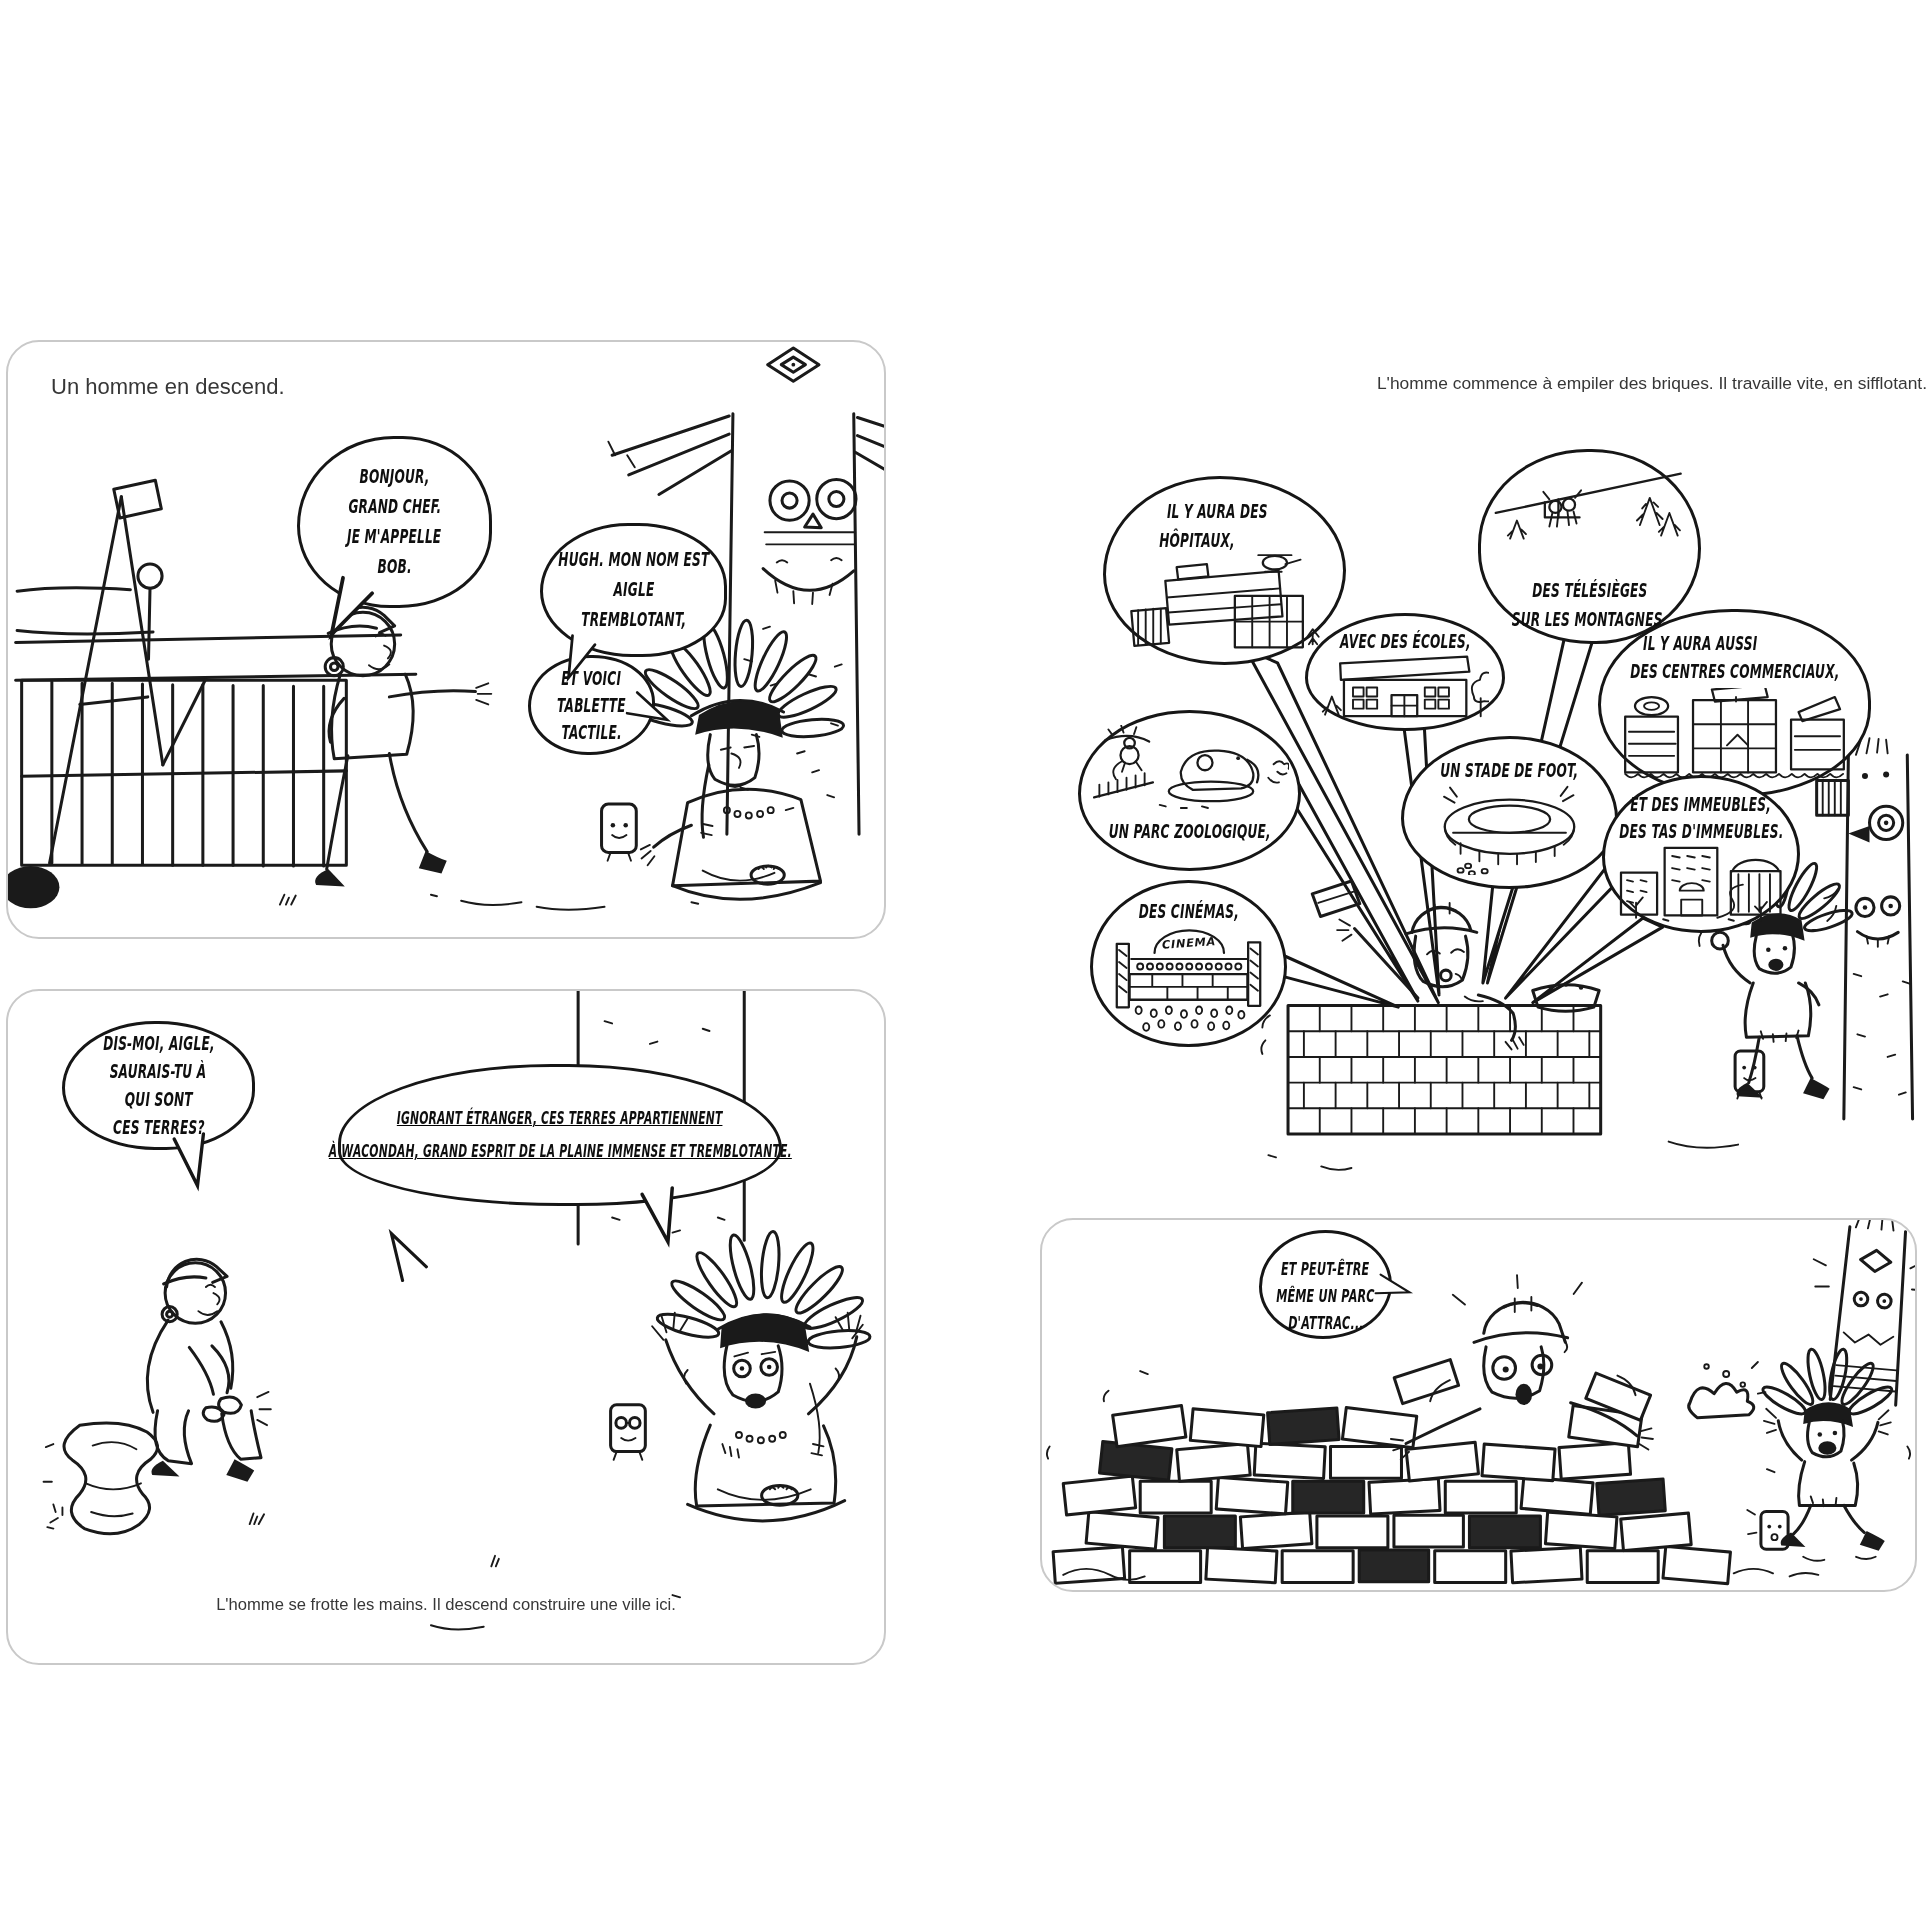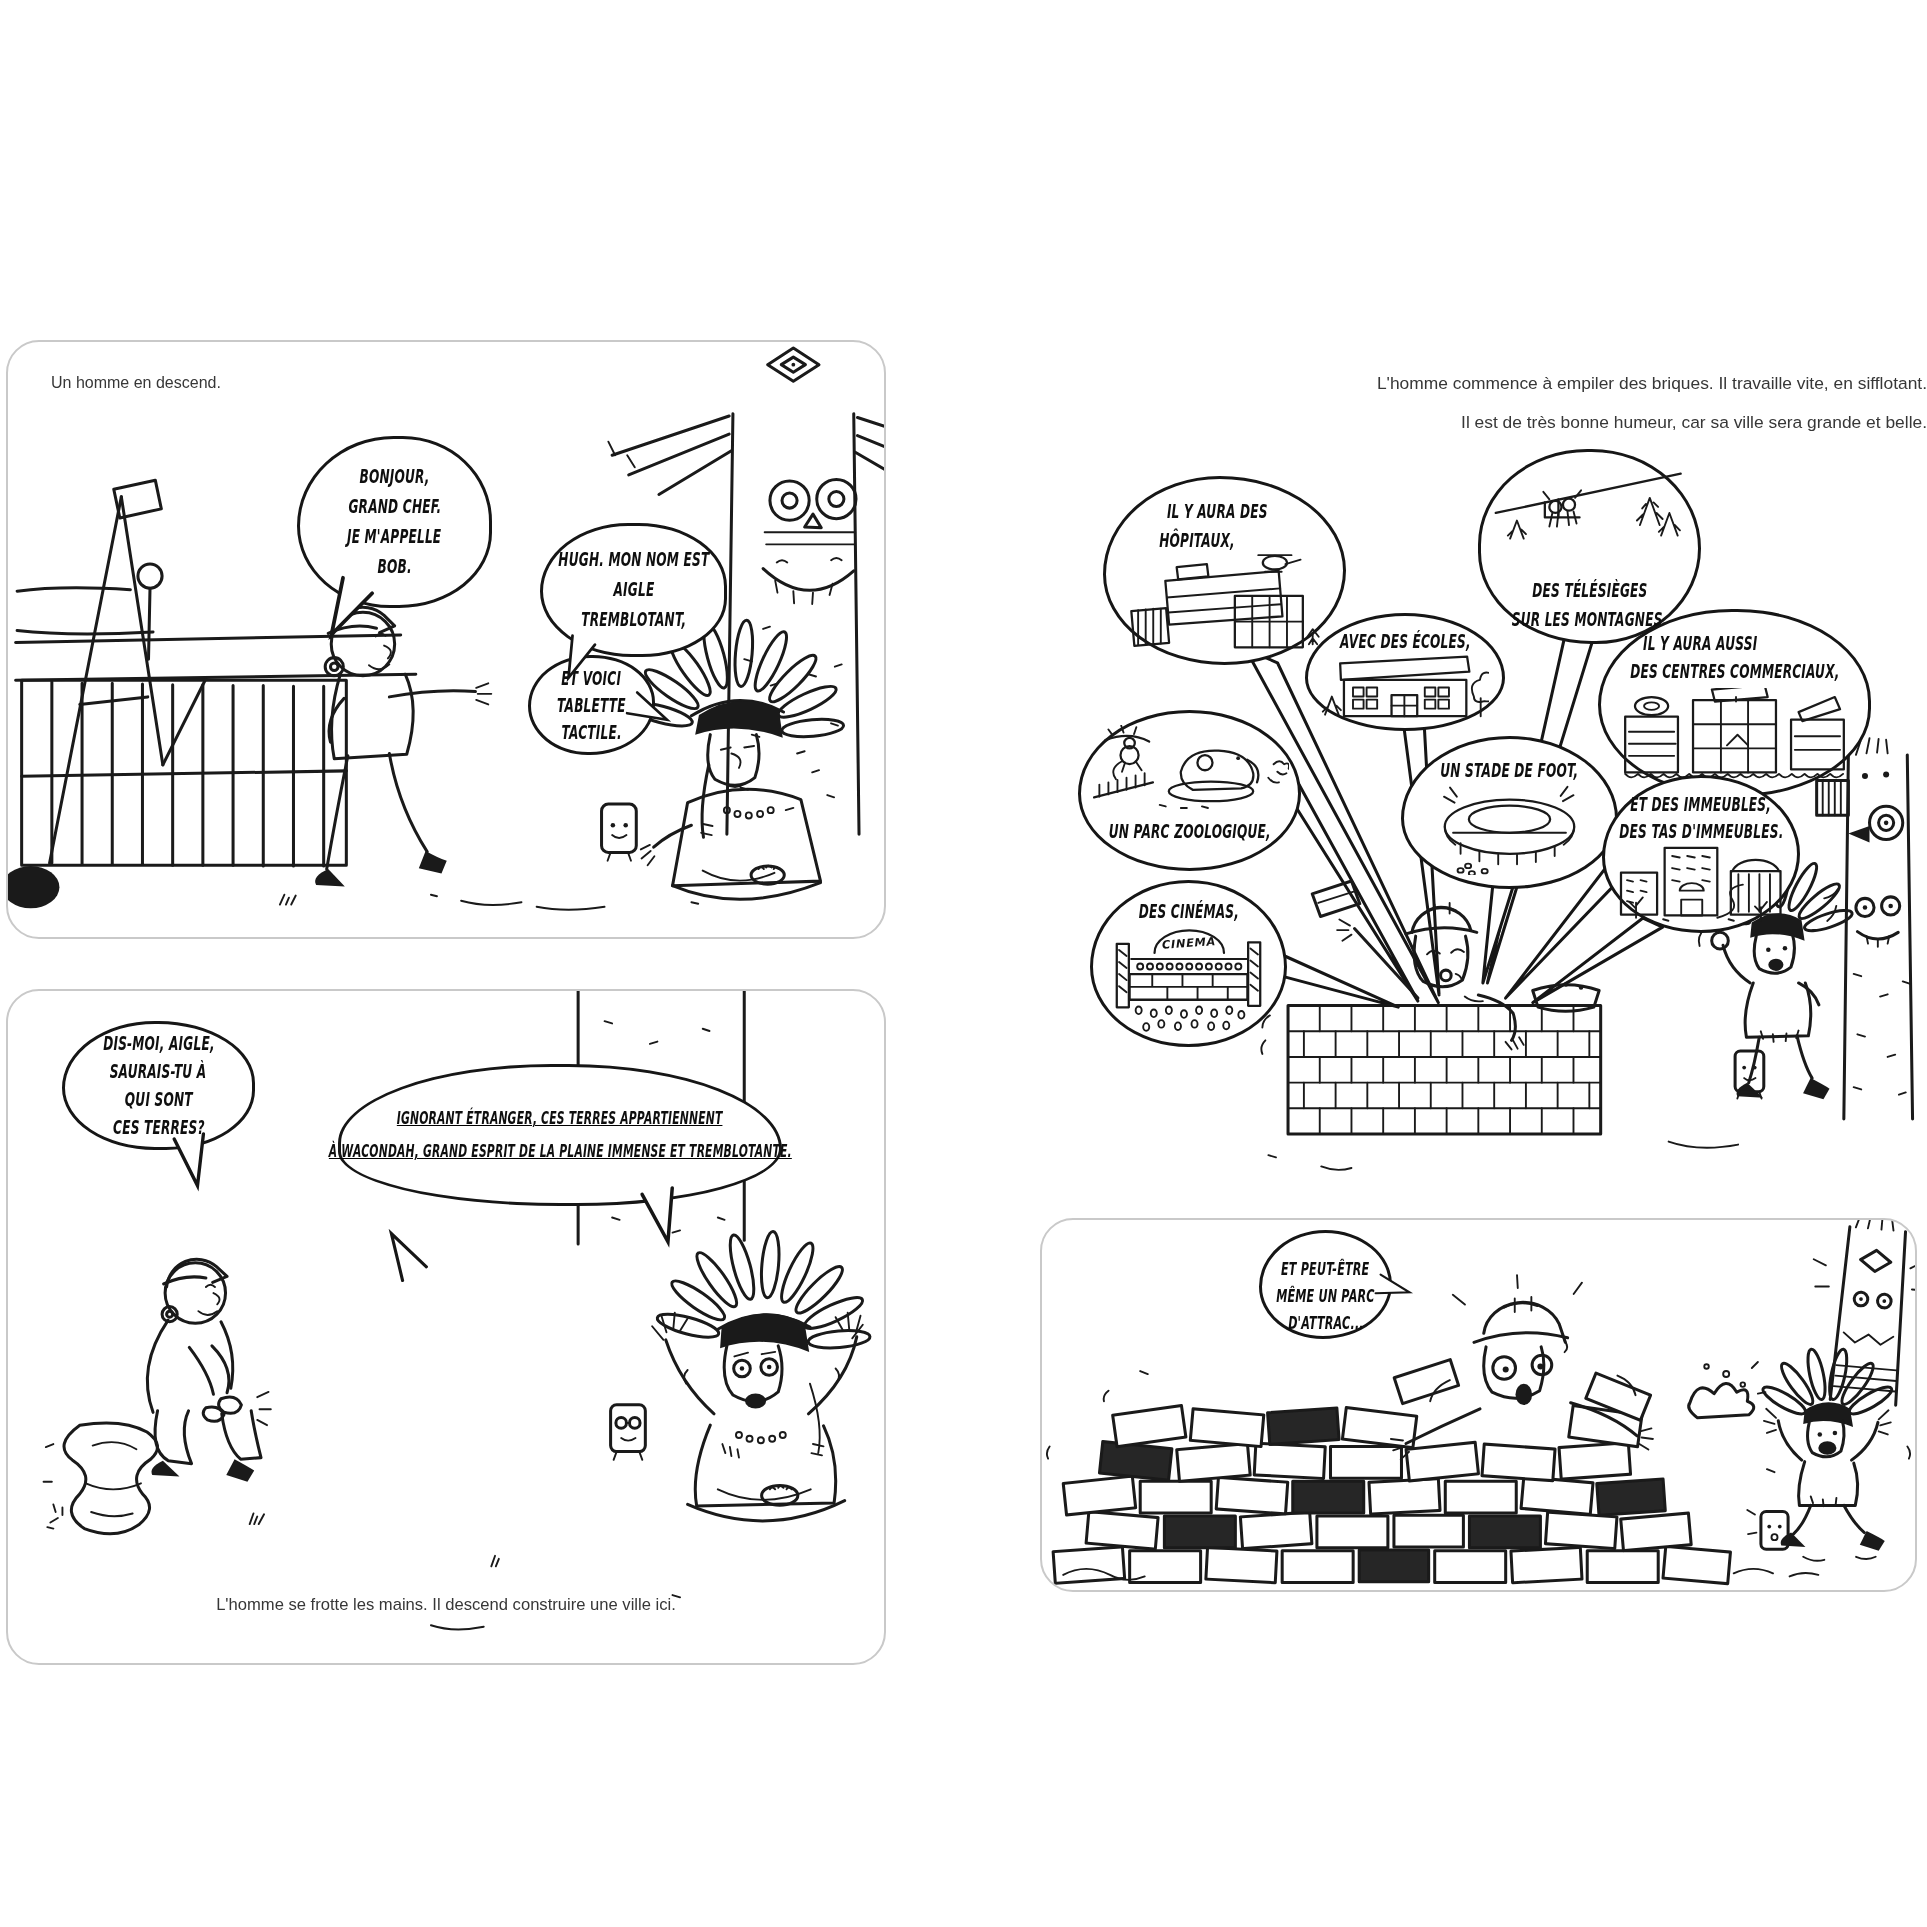--- a/index.html
+++ b/index.html
@@ -27,21 +27,21 @@
   .bkd{fill:#262626 !important;}
   .eyew{fill:#ffffff !important;}
   .thin{stroke-width:2.5 !important;}
   .sign-text{font-family:"DejaVu Sans",sans-serif;font-style:italic;font-weight:700;font-size:15px;
              fill:#141414 !important;stroke:none !important;letter-spacing:1px;}
 </style>
 </head>
 <body>
 
 <section class="panel bordered" style="left:6px;top:340px;width:876px;height:595px;">
-  <div class="caption" style="left:43px;top:32px;font-size:16px;">Un homme en descend.</div>
+  <div class="caption" style="left:43px;top:32px;font-size:22px;">Un homme en descend.</div>
 
   <svg class="art" width="876" height="595" viewBox="0 0 1160 788">
     <g>
       <path d="M12,330 q60,-8 150,-2"></path>
         <path d="M12,382 q70,8 180,2"></path>
       <path d="M600,740 q35,10 80,2" class="thin"></path>
         <path d="M700,748 q40,8 90,0" class="thin"></path>
       <path d="M360,745 l6,-13 M368,745 l4,-9 M375,745 l6,-12" class="thin"></path>
       <path d="M560,732 l8,2 M905,742 l9,2" class="thin"></path>
     </g>
@@ -277,21 +277,20 @@
   <svg class="tail" width="38" height="50" viewBox="0 0 60 80" style="left:375px;top:236px;transform:rotate(150deg);">
       <path d="M8,0 L30,74 L52,0"></path>
     </svg>
 
   <div class="caption" style="left:0;right:0;top:604px;text-align:center;font-size:16.6px;">L'homme se frotte les mains. Il descend construire une ville ici.</div>
 </section>
 
 <section class="panel" style="left:1004px;top:332px;width:923px;height:876px;">
   <div class="caption" style="left:0;right:0;top:32px;padding-left:60px;text-align:right;font-size:17.4px;line-height:39px;">
     <div>L'homme commence à empiler des briques. Il travaille vite, en sifflotant.</div>
-    <div>Il est de très bonne humeur, car sa ville sera grande et belle.</div>
   </div>
 
   <svg class="art" width="923" height="876" viewBox="0 0 1222 1160">
     <g>
       <polygon points="320,420 362,438 575,888" class="wt"></polygon>
       <polygon points="528,512 556,514 576,878" class="wt"></polygon>
       <polygon points="744,396 782,400 640,862" class="wt"></polygon>
       <polygon points="884,596 928,608 664,882" class="wt"></polygon>
       <polygon points="648,724 676,728 634,862" class="wt"></polygon>
       <polygon points="846,776 872,788 700,888" class="wt"></polygon>

